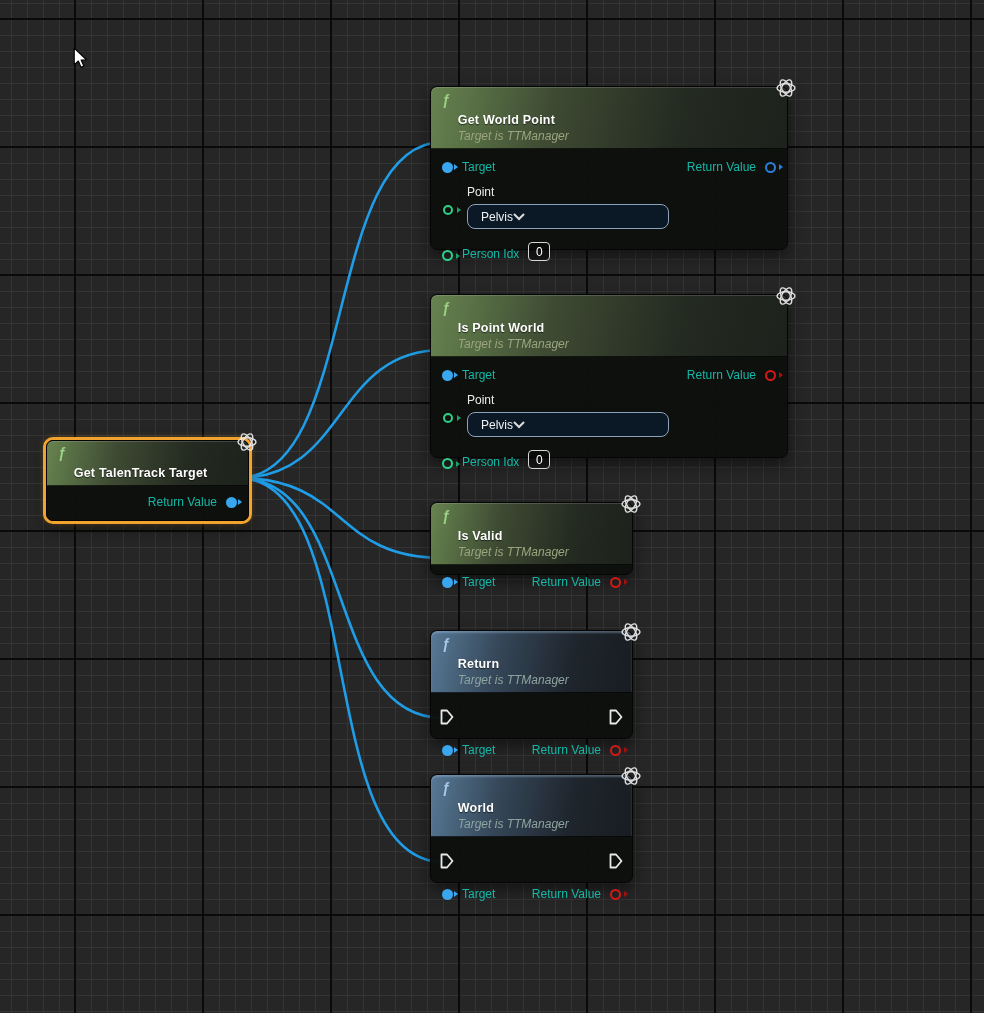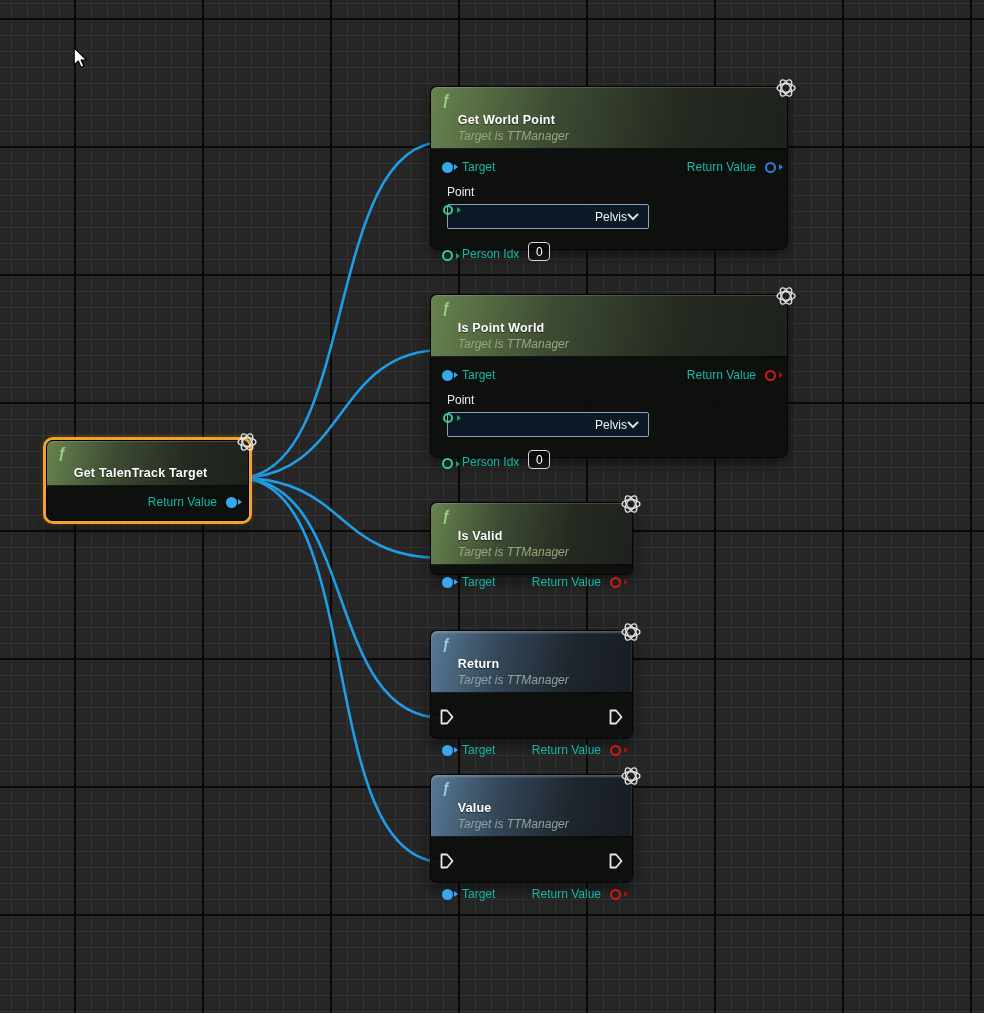--- a/index.html
+++ b/index.html
@@ -55,26 +55,26 @@
     border-top:3.5px solid transparent;border-bottom:3.5px solid transparent;border-left:4.5px solid;}
   .pin.filled-object{background:#38a7ef;color:#38a7ef;}
   .pin.hollow-object{border:2.5px solid #2a7fd8;color:#2a7fd8;}
   .pin.hollow-bool{border:2.5px solid #d41818;color:#a31010;}
   .pin.hollow-int{border:2.5px solid #2ad389;color:#1f9e68;}
   .pin.small{width:10px;height:10px;}
 
   .exec-row{display:flex;align-items:center;justify-content:space-between;height:32px;padding:0 9px;}
   .exec-icon{display:block;}
 
-  .point-group{position:relative;margin-top:6px;padding-left:16px;}
+  .point-group{position:relative;margin-top:6px;padding-left:36px;}
   .point-group .pin{position:absolute;left:12px;top:20px;}
   .point-label{font-size:12px;color:#e9e9e9;margin-bottom:5px;}
   .dropdown{
-    width:178px;height:23px;background:#0b1927;border:1px solid #8ba2ba;border-radius:2px;
-    display:flex;align-items:center;justify-content:flex-end;
+    width:178px;height:23px;background:#0b1927;border:1px solid #8ba2ba;border-radius:8px;
+    display:flex;align-items:center;justify-content:flex-start;
     padding:0 9px 0 13px;cursor:pointer;
   }
   .dropdown-value{font-size:12px;color:#f2f2f2;}
   .person-row{display:flex;align-items:flex-end;gap:9px;margin-top:13px;padding:0 11px;}
   .value-box{
     min-width:12px;height:17px;border:1.5px solid #d6d6d6;border-radius:4px;background:rgba(0,0,0,0.3);
     color:#ffffff;font-size:12px;display:flex;align-items:center;justify-content:center;padding:0 4px;
   }
   .corner-icon{position:absolute;top:-11px;right:-11px;opacity:0.92;}
   #cursor{position:absolute;left:72px;top:47px;}
@@ -268,21 +268,21 @@
       <ellipse cx="12" cy="12" rx="9" ry="4.2" transform="rotate(60 12 12)"></ellipse>
       <ellipse cx="12" cy="12" rx="9" ry="4.2" transform="rotate(120 12 12)"></ellipse>
     </g>
   </svg>
 </div>
 
 <div class="node" style="left:430px;top:774px;width:201px;height:107px;">
   <div class="header blue">
     <span class="fn-icon">ƒ</span>
     <div>
-      <div class="title">Value</div>
+      <div class="title">World</div>
       <div class="subtitle">Target is TTManager</div>
     </div>
   </div>
   <div class="body" style="padding:8px 0 6px;">
     <div class="exec-row">
       <svg class="exec-icon" width="14" height="16" viewBox="0 0 14 16">
         <path d="M1.5 1.5 H7 L12.5 8 L7 14.5 H1.5 Z" fill="none" stroke="#e8e8e8" stroke-width="1.8" stroke-linejoin="round"></path>
       </svg>
       <svg class="exec-icon" width="14" height="16" viewBox="0 0 14 16">
         <path d="M1.5 1.5 H7 L12.5 8 L7 14.5 H1.5 Z" fill="none" stroke="#e8e8e8" stroke-width="1.8" stroke-linejoin="round"></path>

